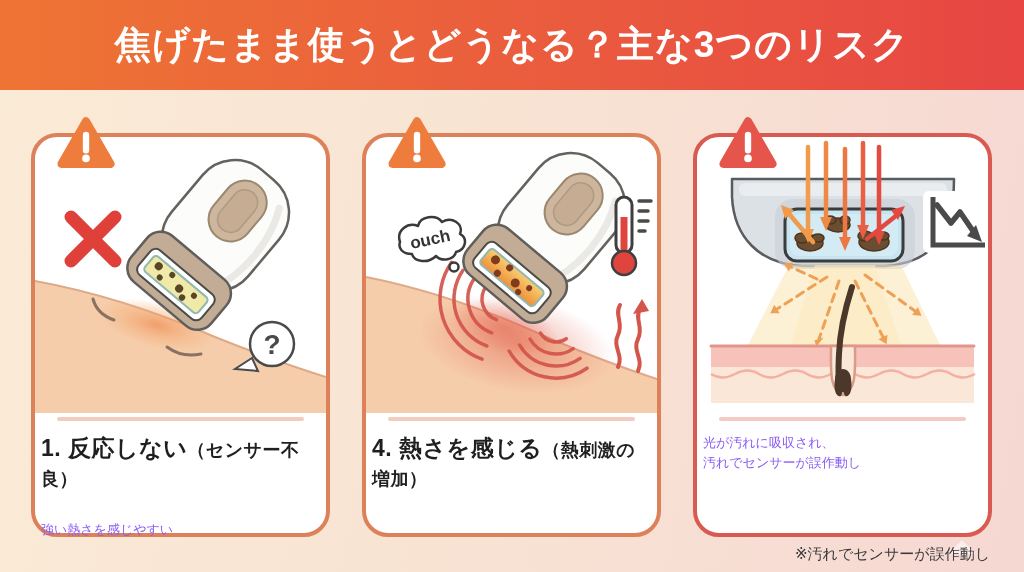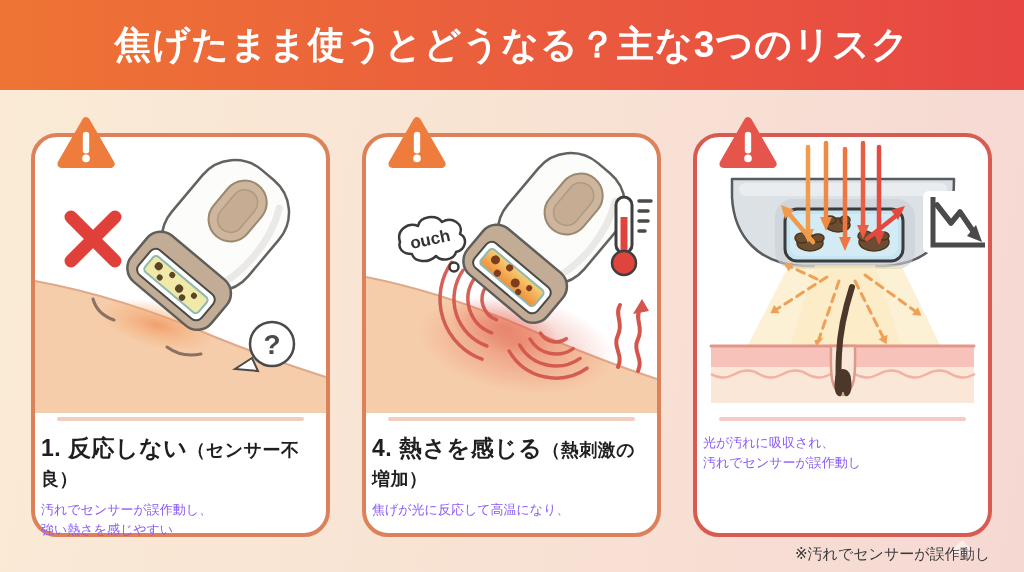--- a/index.html
+++ b/index.html
@@ -87,21 +87,21 @@
       <path d="M36,78 L80,122 M80,78 L36,122" stroke="#DF4039" stroke-width="13" stroke-linecap="round"></path>
       <g>
         <path d="M217,219 l-17,11 23,2 z" fill="#fff" stroke="#4A4A4A" stroke-width="2"></path>
         <circle cx="237" cy="205" r="22" fill="#fff" stroke="#4A4A4A" stroke-width="2.5"></circle>
         <text x="237" y="215" text-anchor="middle" font-size="28" font-weight="bold" fill="#4A4A4A">?</text>
       </g>
     </svg>
     <div class="divider"></div>
     <div class="cardtext">
       <h2><span>1. 反応しない</span><span class="sub">（センサー不良）</span></h2>
-      <p><span>汚れでセンサーが誤作動し、</span><br><span>強い熱さを感じやすい</span></p>
+      <p><br><span>強い熱さを感じやすい</span></p>
     </div>
   </section>
 
   <section class="card card-2">
     <div class="tri">
       <svg viewBox="0 0 64 58">
         <polygon points="32,5 59,52 5,52" fill="#EE7D3D" stroke="#EE7D3D" stroke-width="9" stroke-linejoin="round"></polygon>
         <line x1="32" y1="20" x2="32" y2="37" stroke="#fff" stroke-width="7" stroke-linecap="round"></line>
         <circle cx="32" cy="46" r="4.2" fill="#fff"></circle>
       </svg>
@@ -168,21 +168,21 @@
       </g>
       <g stroke="#D4554A" stroke-width="4" stroke-linecap="round" fill="none">
         <path d="M252,228 C258,216 246,208 252,196 C258,184 248,176 254,166"></path>
         <path d="M272,232 C278,220 266,212 272,200 C278,188 268,180 274,170"></path>
         <polygon points="276,160 267,175 283,172" fill="#D4554A" stroke="none"></polygon>
       </g>
     </svg>
     <div class="divider"></div>
     <div class="cardtext">
       <h2><span>4. 熱さを感じる</span><span class="sub">（熱刺激の増加）</span></h2>
-      <p><span>焦げが光に反応して高温になり、</span><br></p>
+      <p><br></p>
     </div>
   </section>
 
   <section class="card card-3">
     <div class="tri">
       <svg viewBox="0 0 64 58">
         <polygon points="32,5 59,52 5,52" fill="#E6554B" stroke="#E6554B" stroke-width="9" stroke-linejoin="round"></polygon>
         <line x1="32" y1="20" x2="32" y2="37" stroke="#fff" stroke-width="7" stroke-linecap="round"></line>
         <circle cx="32" cy="46" r="4.2" fill="#fff"></circle>
       </svg>

